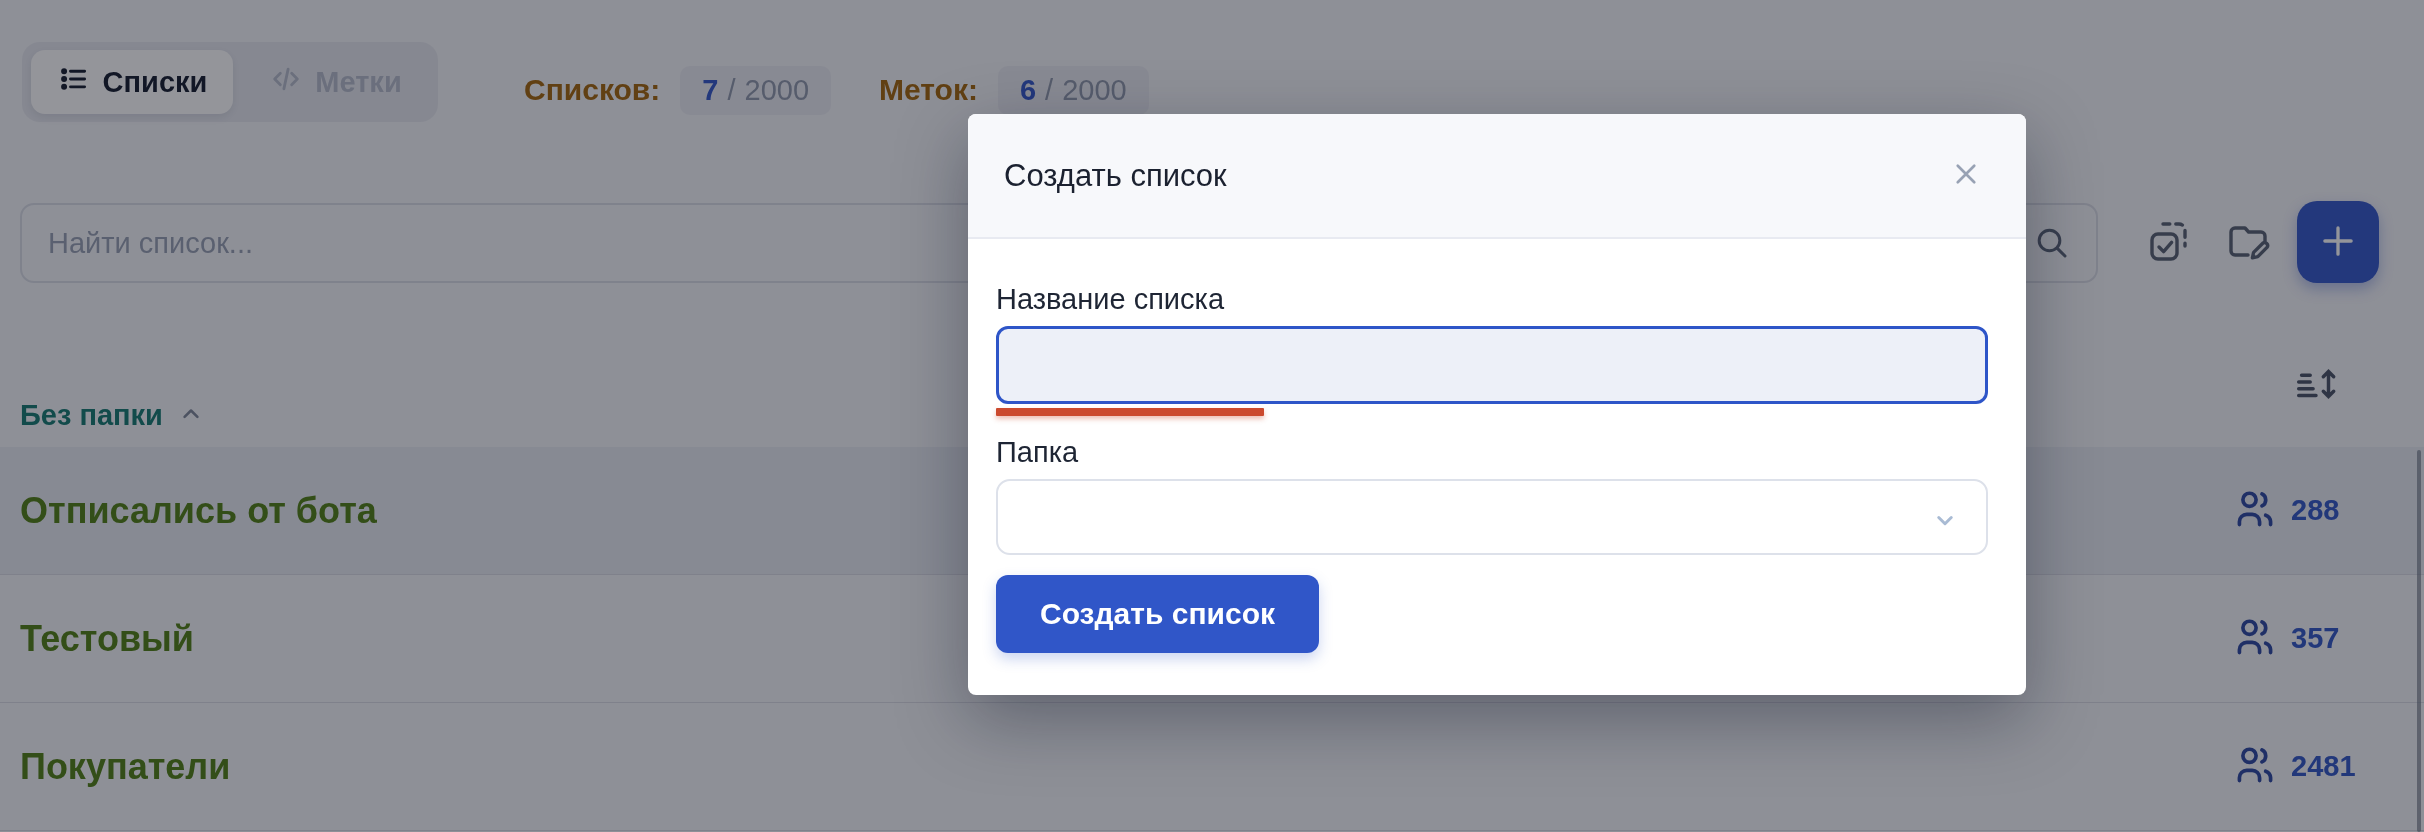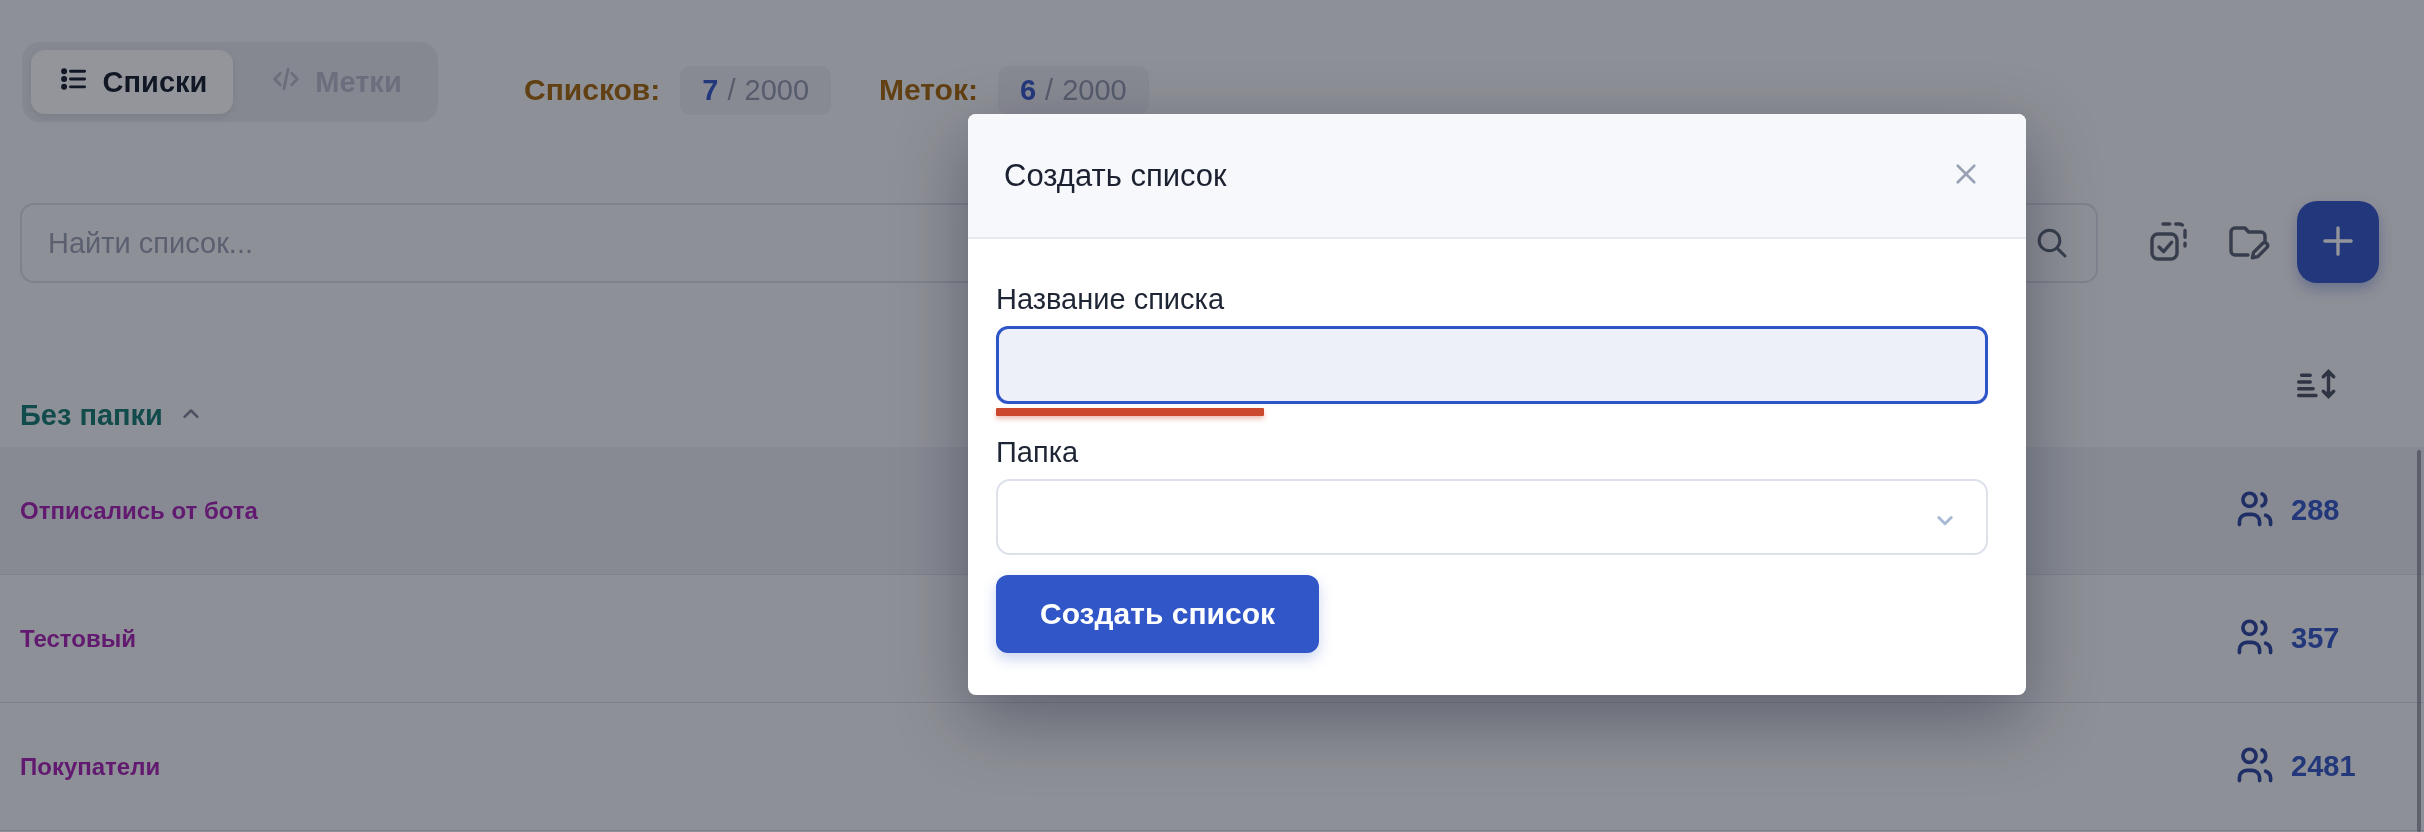--- a/index.html
+++ b/index.html
@@ -45,21 +45,21 @@
     gap:14px; font-size:29px; font-weight:600; color:#0f766e; cursor:pointer; }
   .section-header .chev{ color:#7b8496; margin-top:4px; }
   .sort-btn{ position:absolute; left:2290px; top:362px; width:52px; height:46px;
     color:#454f63; background:none; border:none; cursor:pointer; }
 
   
   .table{ position:absolute; left:0; top:447px; width:2424px; }
   .row{ position:relative; width:100%; height:128px; border-bottom:1px solid #d8dbe4; cursor:pointer; }
   .row.hl{ background:#e7eaf2; }
   .row-title{ position:absolute; left:20px; top:50%; transform:translateY(-50%);
-    font-size:24px; font-weight:600; color:#a21caf; }
+    font-size:36px; font-weight:600; color:#4d7c0f; }
   .row-meta{ position:absolute; left:2233px; top:50%; transform:translateY(-50%);
     display:flex; align-items:center; gap:14px; }
   .row-meta .users{ color:#27449f; }
   .row-meta .count{ font-size:29px; font-weight:600; color:#2e53c5; }
 
   .scrollbar{ position:absolute; right:3px; top:450px; width:4px; height:382px;
     background:rgba(84,92,112,.55); border-radius:2px; }
 
   
   .overlay{ position:absolute; inset:0; background:rgba(21,24,34,.46); z-index:10; }

